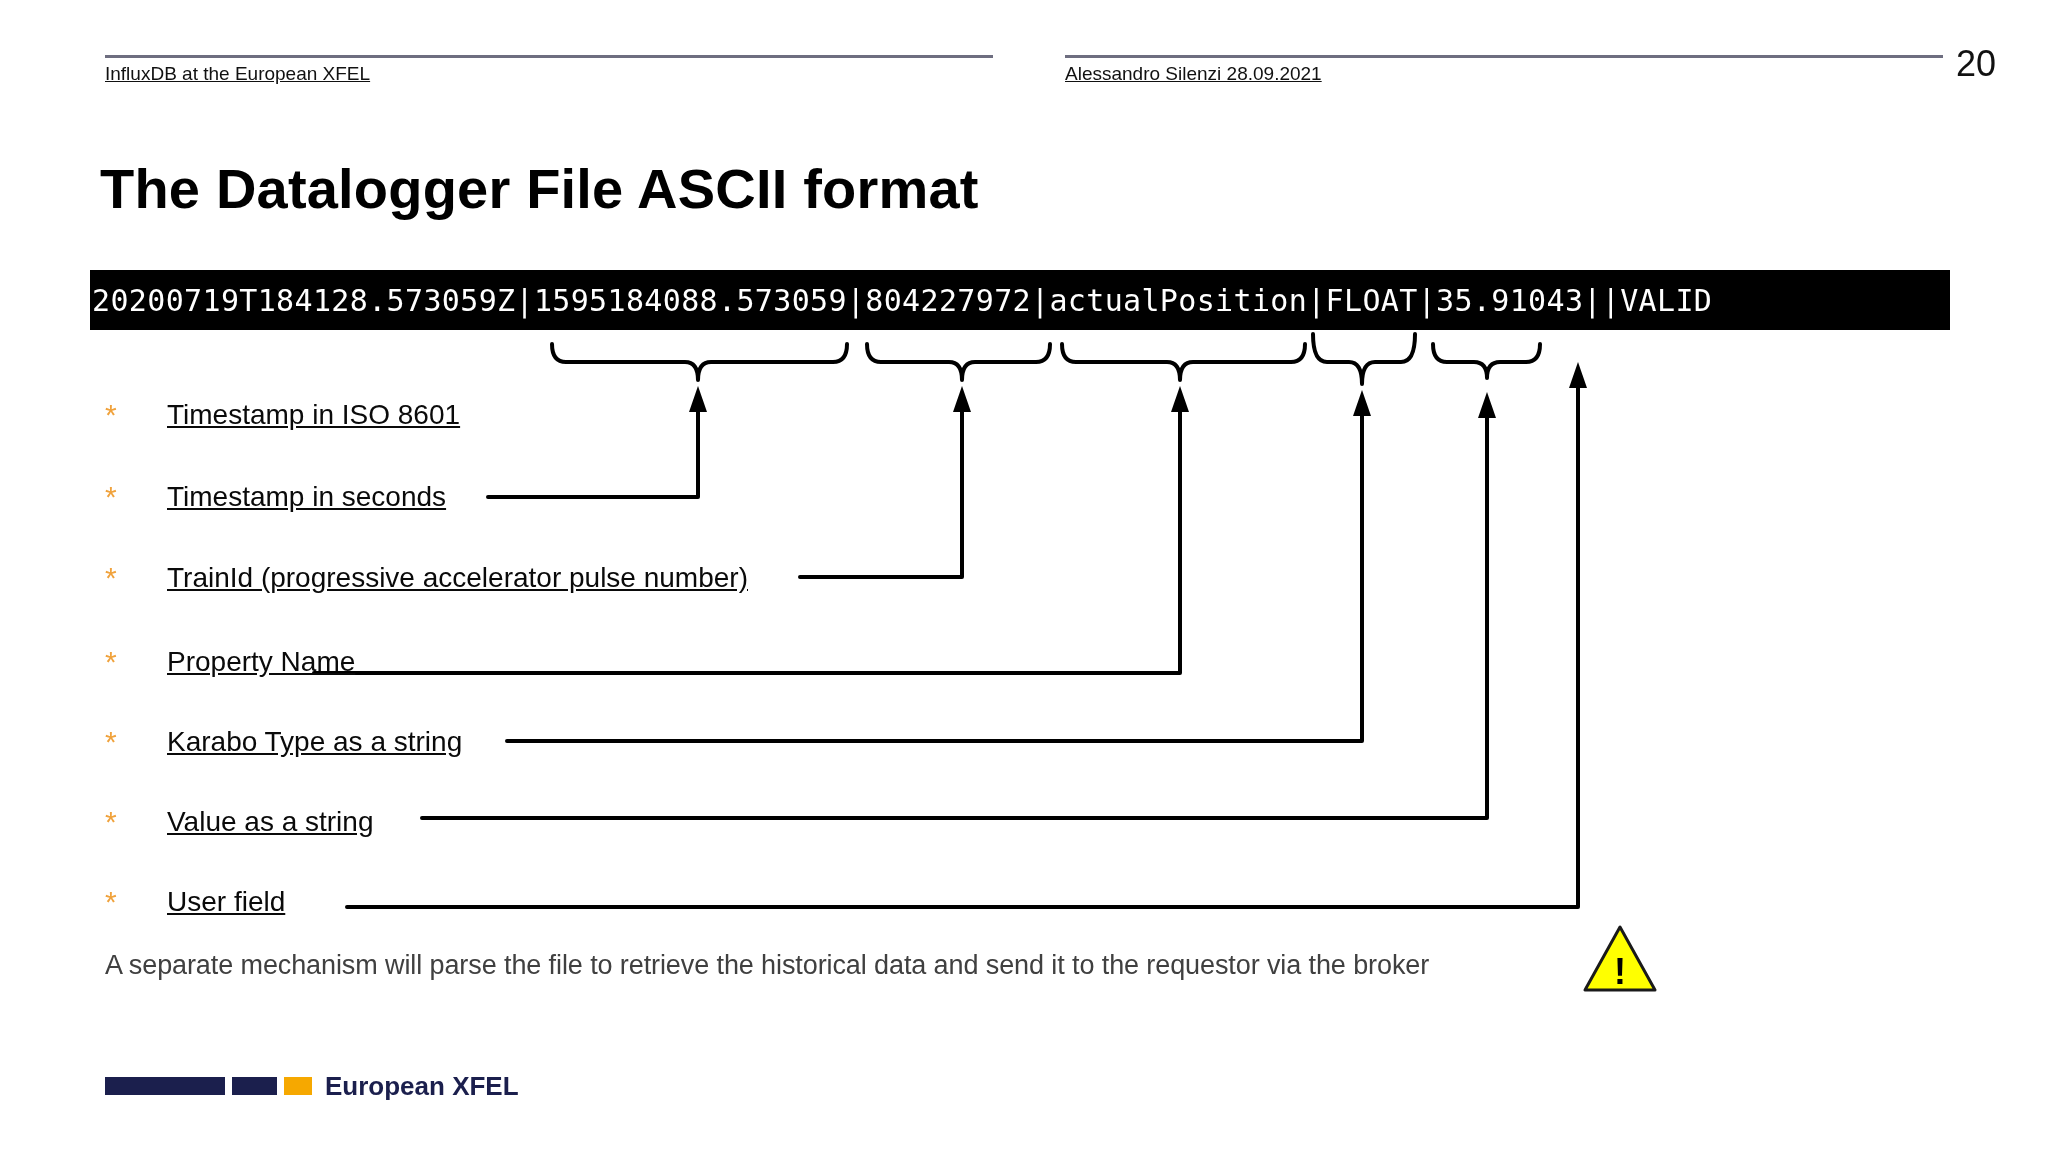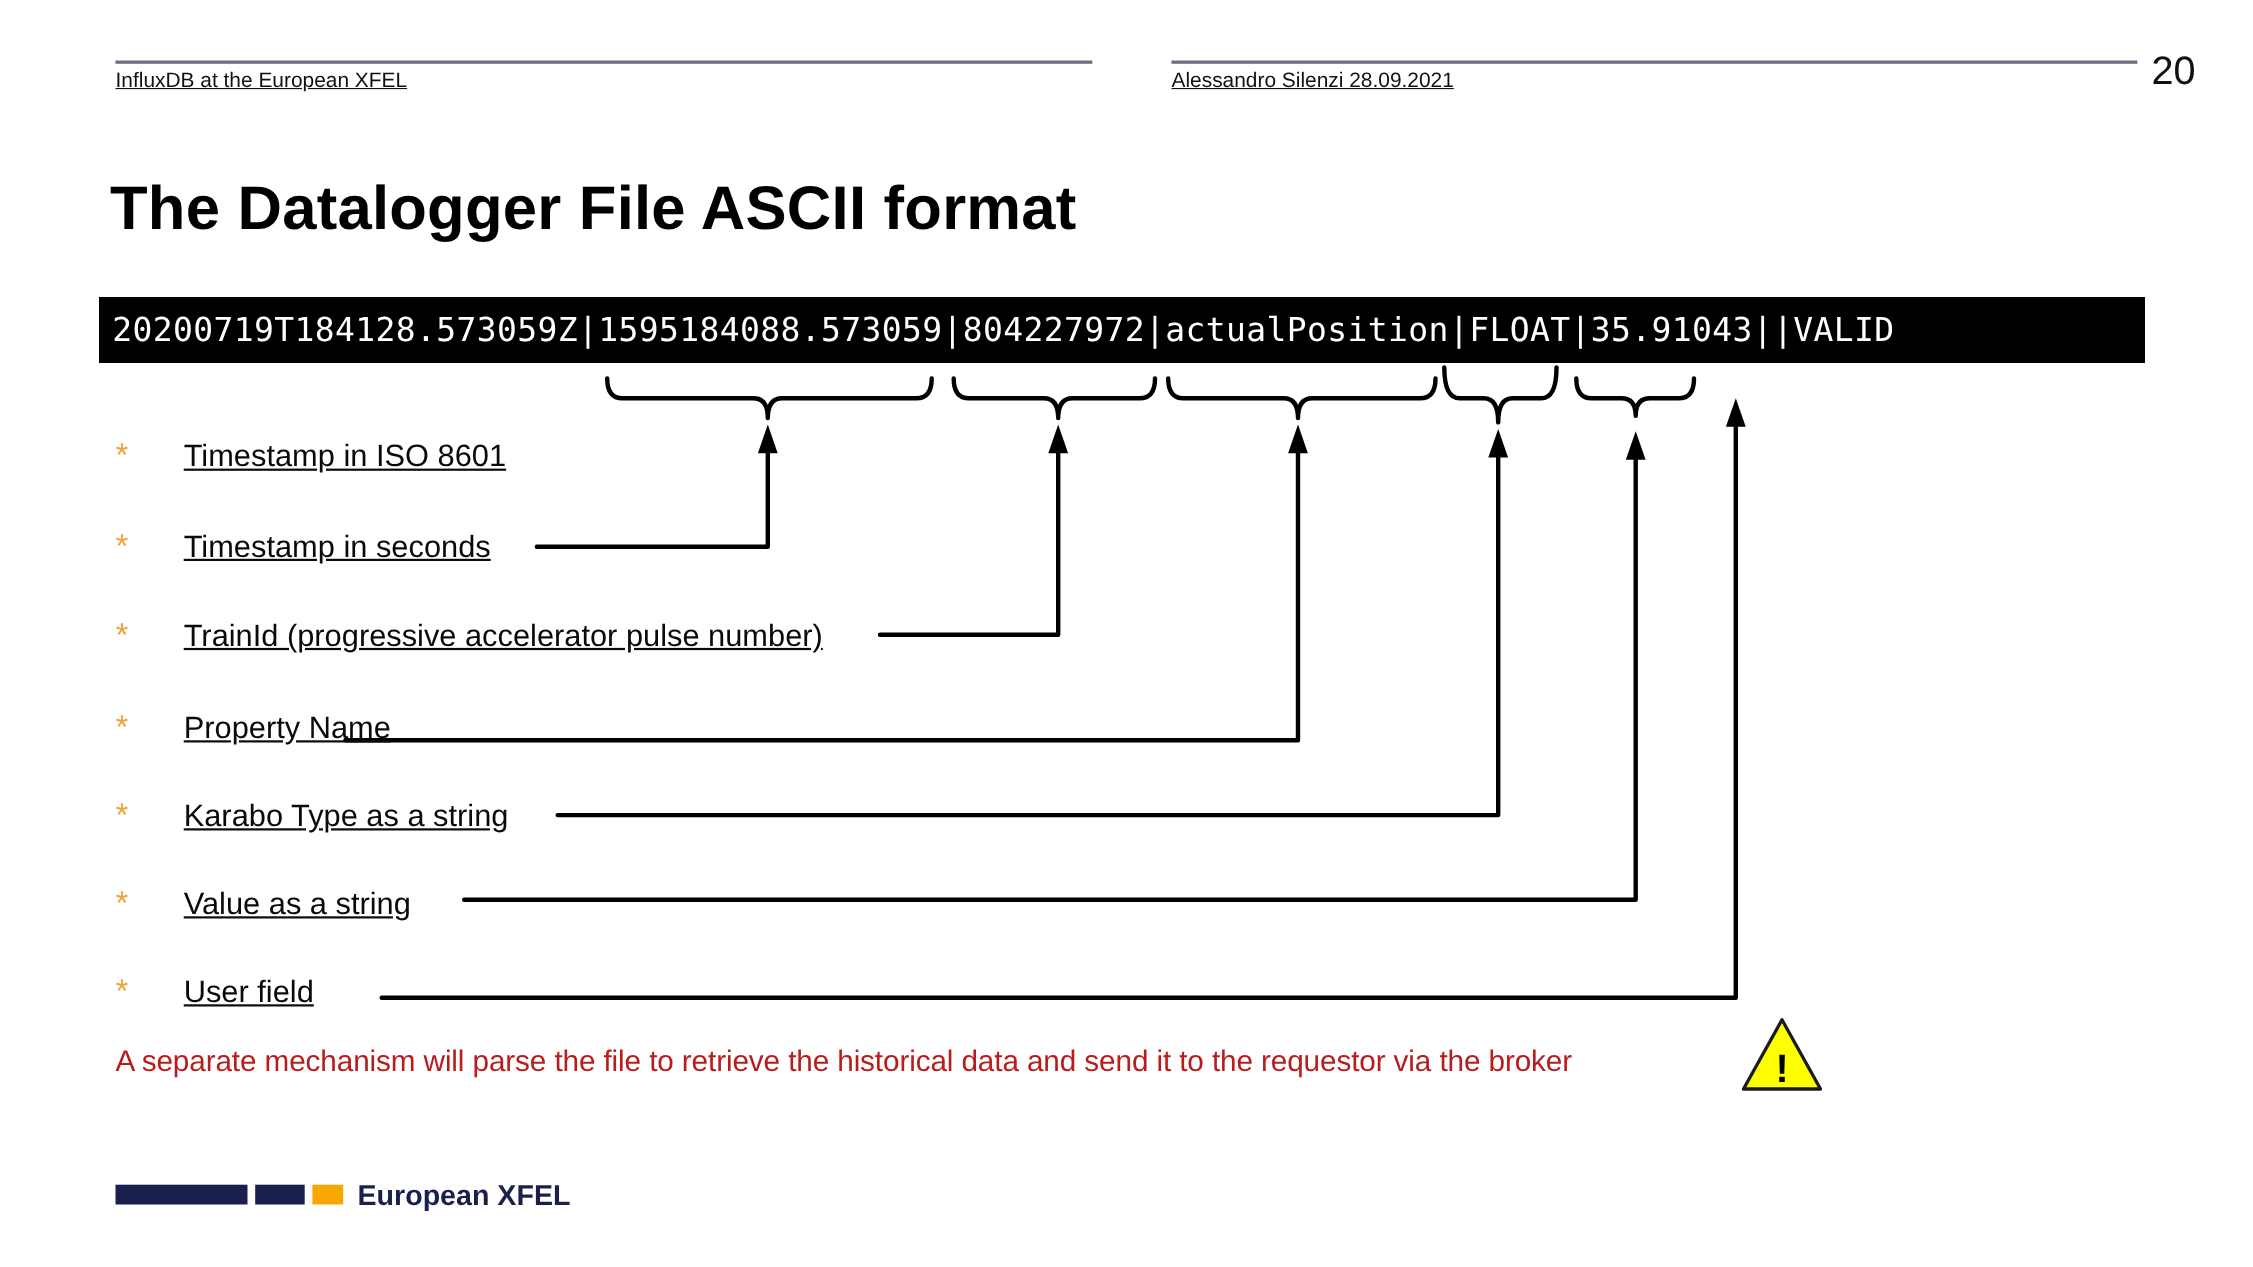--- a/index.html
+++ b/index.html
@@ -17,30 +17,30 @@
   .page-num{position:absolute;top:44px;left:1956px;font-size:36px;line-height:40px;color:#111;}
   
   .title{position:absolute;left:100px;top:156px;font-size:56px;font-weight:bold;letter-spacing:0.2px;}
   
   .banner{
     position:absolute;left:90px;top:270px;width:1860px;height:60px;background:#000000;
     display:flex;align-items:center;
   }
   .banner .log{
     font-family:"DejaVu Sans Mono", monospace;font-size:30px;color:#ffffff;
-    padding-left:12px;white-space:pre;letter-spacing:0.35px;
+    padding-left:2px;white-space:pre;letter-spacing:0.35px;
   }
   
   .overlay{position:absolute;left:0;top:0;width:2048px;height:1152px;pointer-events:none;}
   
   .bullet-row{position:absolute;left:105px;height:40px;line-height:40px;white-space:nowrap;}
   .ast{display:inline-block;width:62px;font-size:30px;color:#f0a23c;vertical-align:top;}
   .bl{font-size:28px;color:#0a0a0a;vertical-align:top;text-decoration:underline;}
   
-  .note{position:absolute;left:105px;top:945px;font-size:27px;line-height:40px;letter-spacing:-0.1px;color:#b91c1c;white-space:nowrap;}
+  .note{position:absolute;left:105px;top:945px;font-size:27px;line-height:40px;letter-spacing:-0.1px;color:#404040;white-space:nowrap;}
   .warn{position:absolute;left:1582px;top:924px;width:76px;height:70px;}
   
   .bar{position:absolute;top:1077px;height:18px;}
   .bar1{left:105px;width:120px;background:#1b1f4d;}
   .bar2{left:232px;width:45px;background:#1b1f4d;}
   .bar3{left:284px;width:28px;background:#f6a800;}
   .brand{position:absolute;left:325px;top:1070px;font-size:26px;font-weight:bold;color:#1b1f4d;line-height:32px;}
 </style>
 </head>
 <body>

